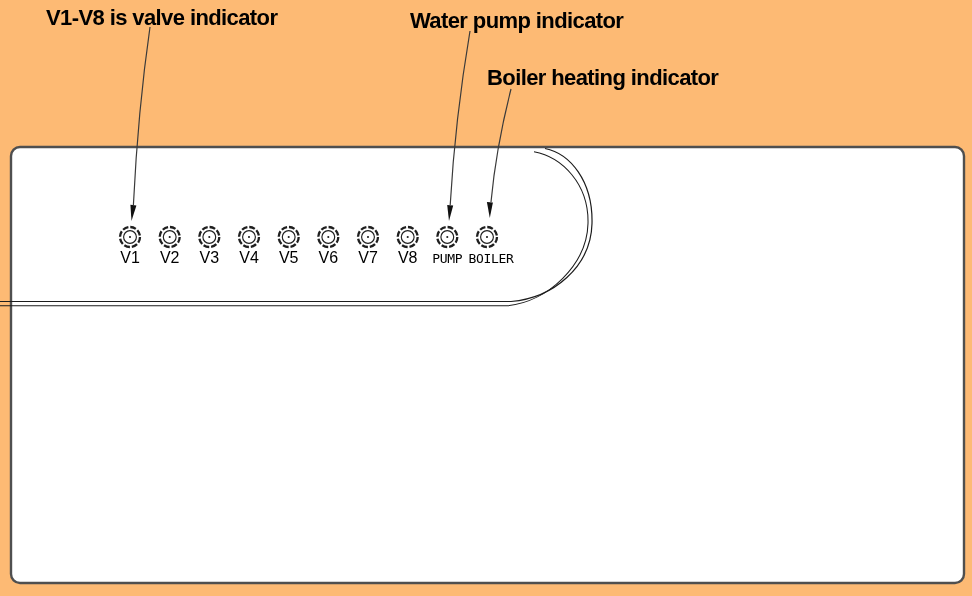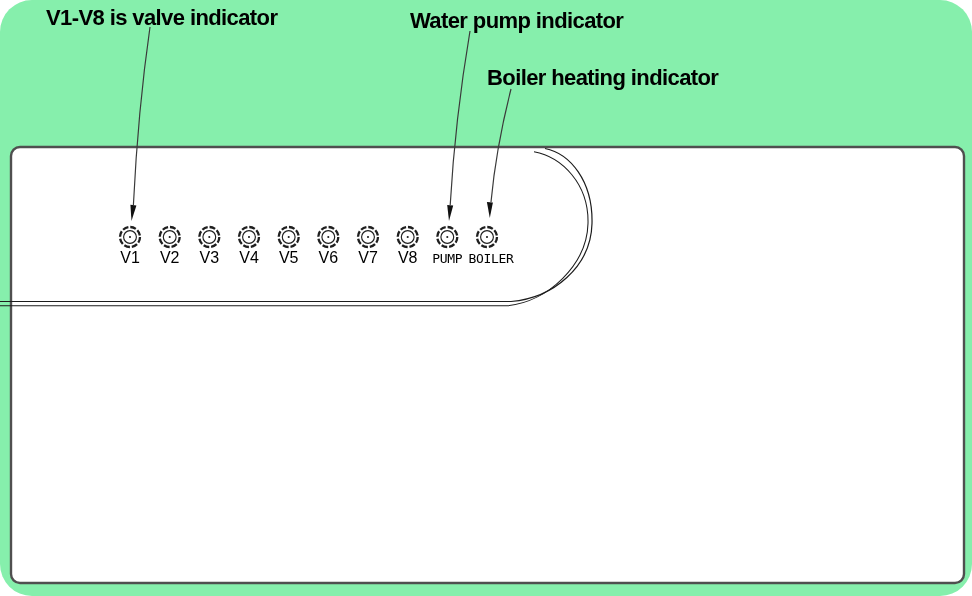--- a/index.html
+++ b/index.html
@@ -1,23 +1,22 @@
 <!DOCTYPE html>
 <html><head>
 <meta charset="utf-8">
 <style>
   html, body { margin: 0; padding: 0; background: #ffffff; }
   .stage {
     position: relative;
     width: 972px;
     height: 596px;
-    background: #86efac;
+    background: #fdba74;
     overflow: hidden;
     font-family: "Liberation Sans", sans-serif;
-    border-radius: 32px;
   }
   svg { display: block; }
 
   .panel-outline {
     fill: #ffffff;
     stroke: #4f4f4f;
     stroke-width: 2.4;
   }
   .band-line {
     fill: none;

